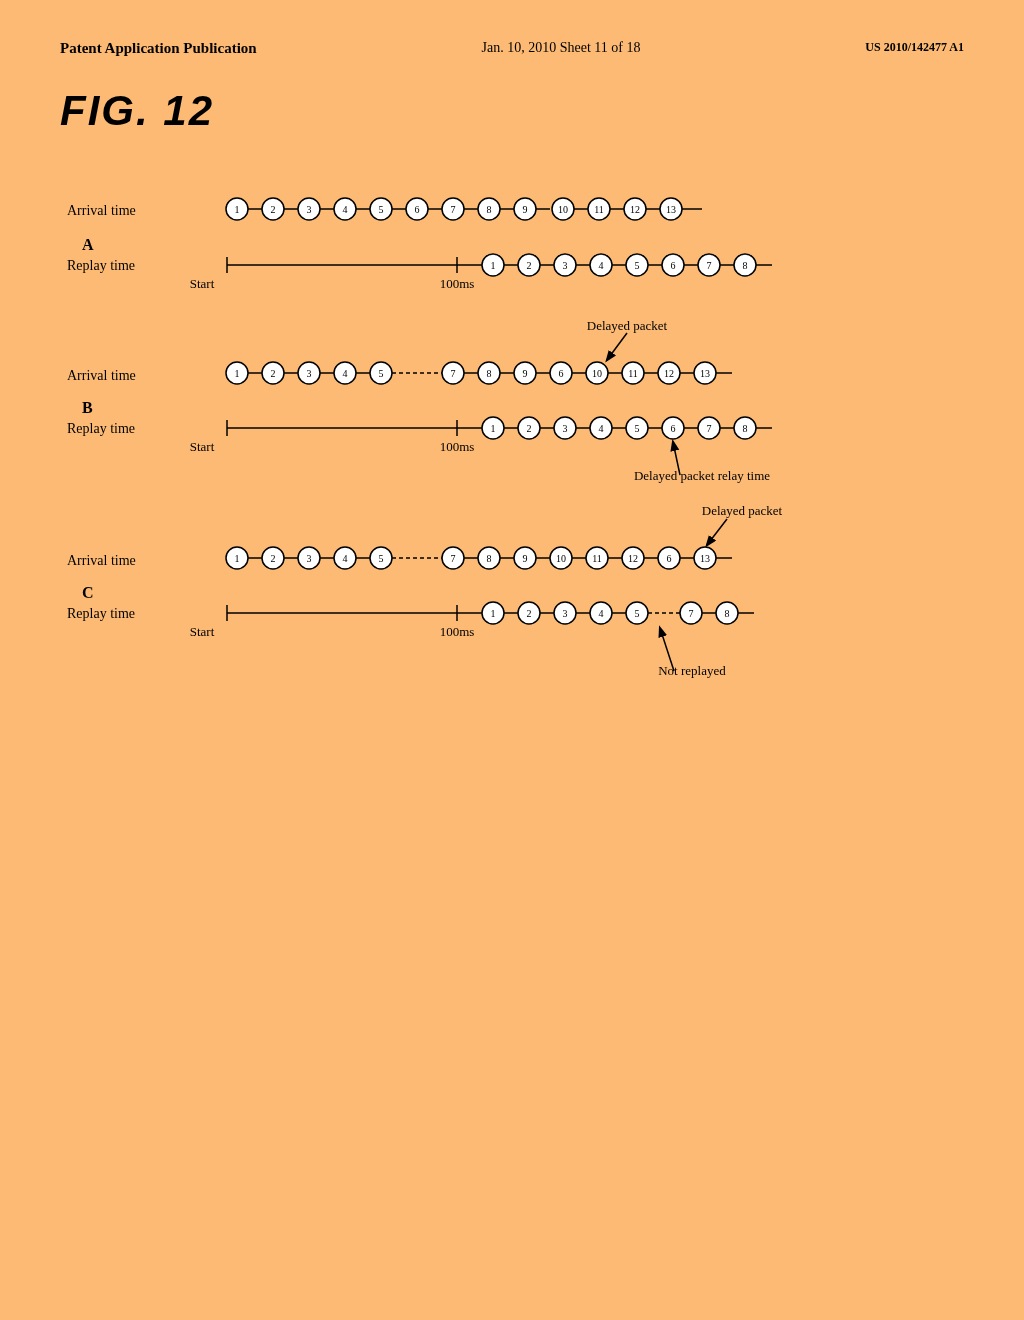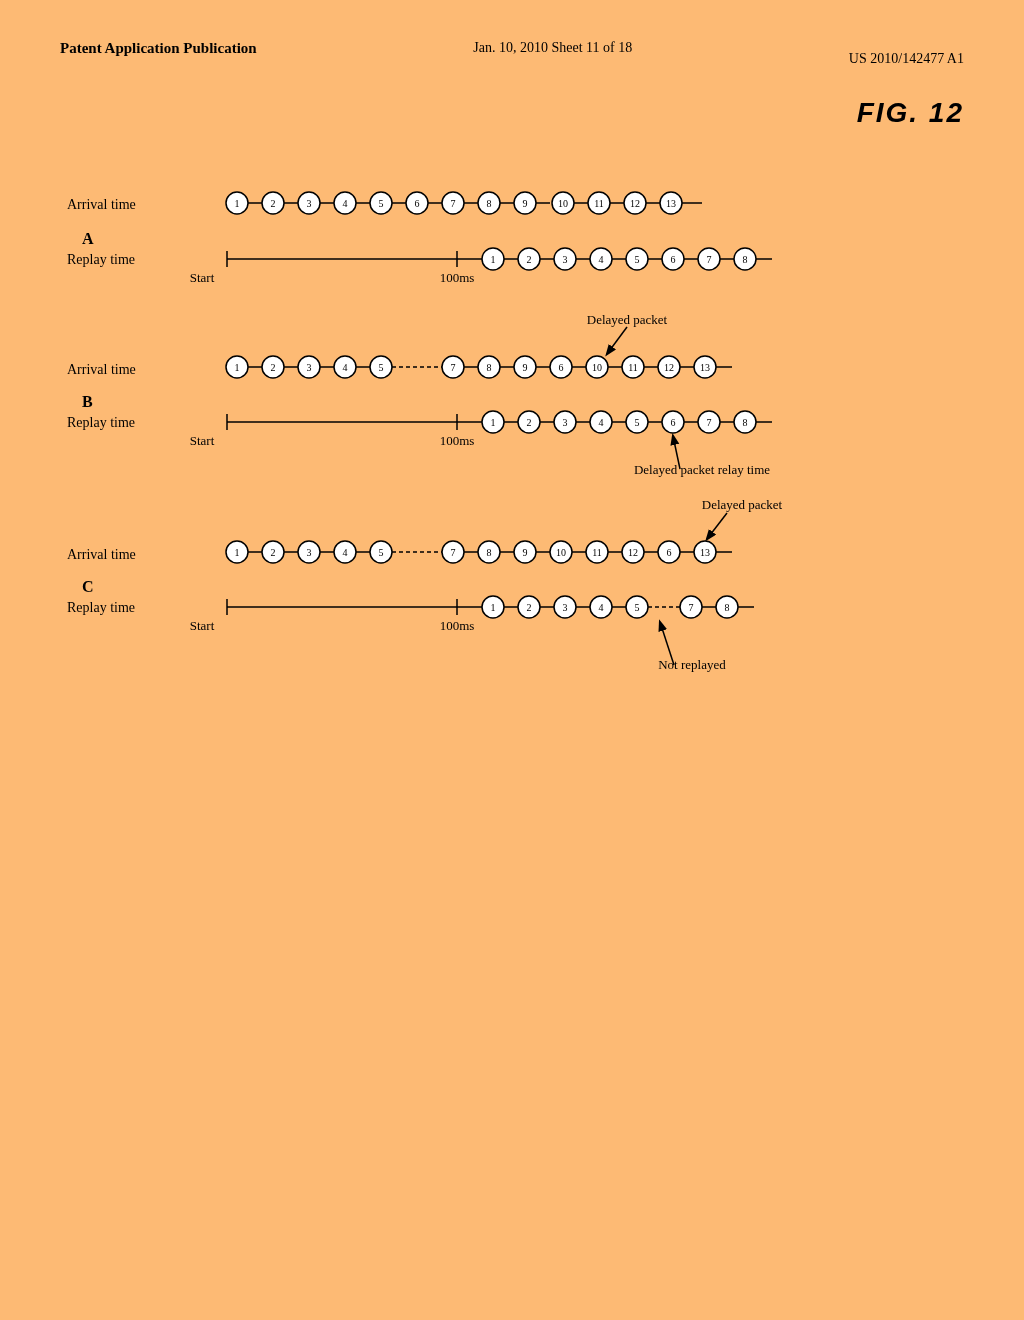--- a/index.html
+++ b/index.html
@@ -27,34 +27,33 @@
       margin-bottom: 30px;
       font-size: 14px;
     }
 
     .header-left {
       font-weight: bold;
       font-size: 15px;
     }
 
     .header-right {
-      font-size: 14px;
-      font-weight: normal;
-      margin-top: 11px;
+      font-size: 12px;
+      font-weight: bold;
     }
 
     .header-center {
       font-size: 14px;
     }
 
     .fig-title {
-      text-align: right;
+      text-align: left;
       font-family: 'Arial', sans-serif;
       font-style: italic;
-      font-size: 28px;
+      font-size: 42px;
       font-weight: bold;
       margin: 30px 0 50px 0;
       letter-spacing: 2px;
     }
   </style>
 </head>
 <body>
 
 <div class="page">
 

